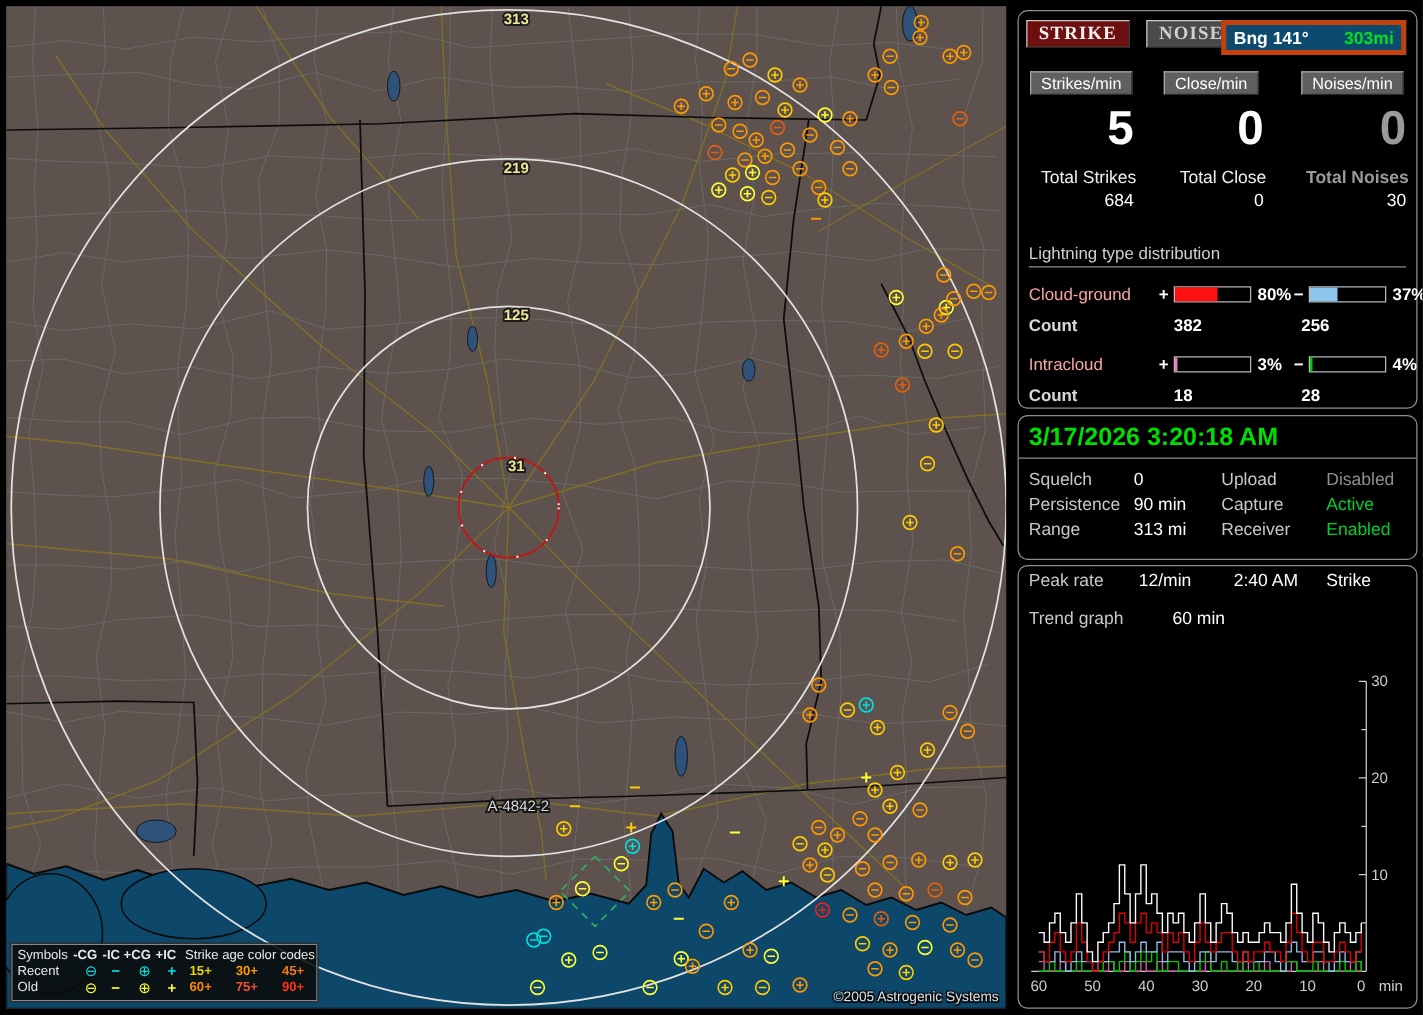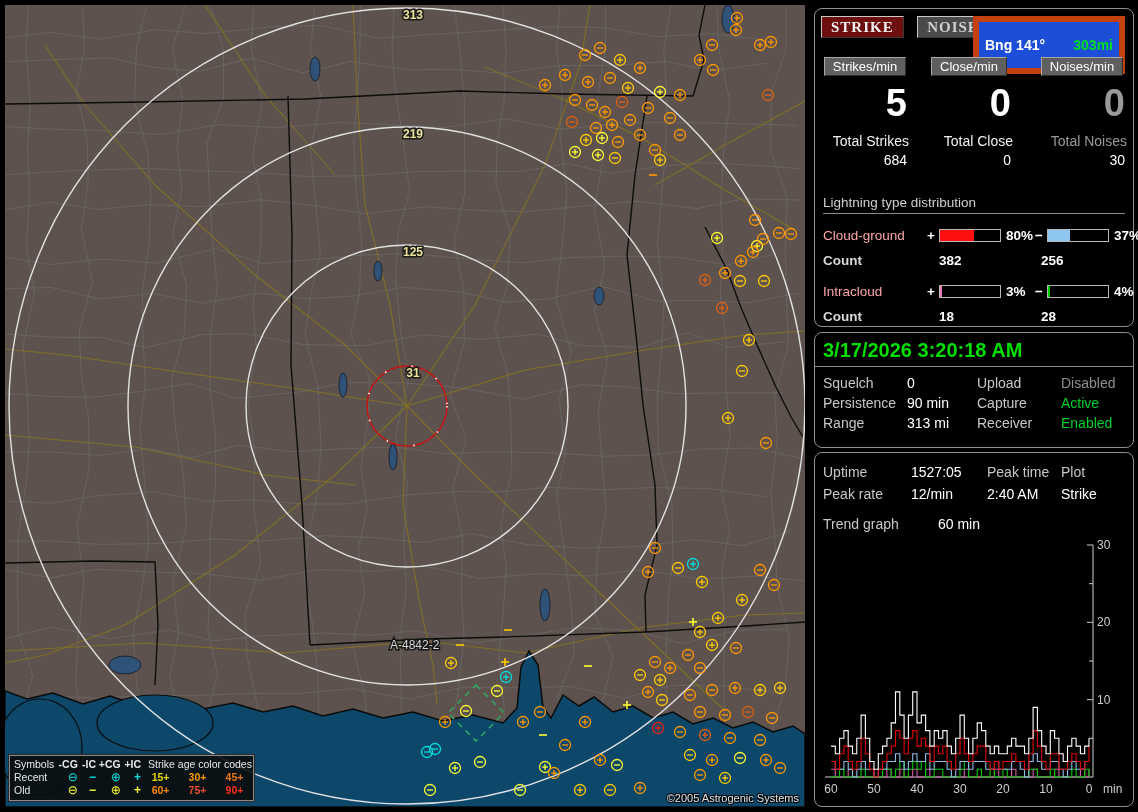--- a/index.html
+++ b/index.html
@@ -21,29 +21,29 @@
   #box1{top:8px;height:317px;}
   #box2{top:332px;height:114px;}
   #box3{top:452px;height:353px;}
   .btn3d{display:inline-block;background:#5f5f5f;border:1px solid #a8a8a8;border-bottom-color:#2e2e2e;
     border-right-color:#2e2e2e;color:#fff;font-size:13px;padding:1px 8px;}
   .togglebtn{font-family:"Liberation Serif",serif;font-weight:bold;font-size:15px;letter-spacing:1px;
     padding:0 9px;height:20px;line-height:20px;display:inline-block;border:1px solid #c8c8c8;
     border-bottom-color:#3a3a3a;border-right-color:#3a3a3a;}
   #strikeBtn{background:#6e0f0f;color:#f2f2f2;}
   #noiseBtn{background:#4a4a4a;color:#cfcfcf;margin-left:9px;}
-  #bngBox{position:absolute;right:8px;top:7px;width:128px;height:20px;background:#1d4ed8;border:6px solid #c2410c;
-    font-weight:bold;font-size:14px;line-height:20px;padding:13px 6px;display:flex;justify-content:space-between;}
+  #bngBox{position:absolute;right:8px;top:7px;width:128px;height:20px;background:#0c4a6e;border:4px solid #c2410c;
+    font-weight:bold;font-size:14px;line-height:20px;padding:0 6px;display:flex;justify-content:space-between;}
   #bngBox .b{color:#fff;} #bngBox .d{color:#00dd22;}
   .ccol{position:absolute;top:48px;height:120px;}
   .ccol .hd{text-align:center;}
   .ccol .big{position:absolute;top:24px;right:2px;font-size:38px;font-weight:bold;color:#fff;line-height:44px;}
   .ccol .tlabel{position:absolute;top:76px;right:0;font-size:14px;color:#f0f0f0;white-space:nowrap;}
   .ccol .tval{position:absolute;top:95px;right:2px;font-size:14px;color:#fff;}
-  .dimtxt{color:#9a9a9a !important;}
+  .dimtxt{color:#9a9a9a !important;font-weight:bold;}
   #dist{position:absolute;left:8px;right:8px;top:186px;font-size:13.5px;color:#e6e6e6;}
   #dist .dhead{border-bottom:1px solid #8a8a8a;padding-bottom:3px;margin-bottom:8px;color:#cfcfcf;}
   .drow{display:grid;grid-template-columns:100px 16px 62px 30px 16px 62px 1fr;align-items:center;height:26px;}
   .crow{display:grid;grid-template-columns:116px 102px 1fr;height:24px;align-items:center;margin-bottom:6px;}
   .dlabel{font-weight:normal;color:#fca5a5;}
   .sign{font-weight:bold;color:#fff;text-align:center;}
   .pct{font-weight:bold;color:#fff;padding-left:5px;}
   .bar{height:11px;border:1px solid #b8b8b8;background:#000;}
   .bar .fill{height:100%;}
   .cnt{font-weight:bold;color:#fff;}
@@ -835,26 +835,20 @@
       </div>
       <div class="srow">
         <span class="lbl">Range</span>
         <span class="val">313 mi</span>
         <span class="lbl">Receiver</span>
         <span class="green">Enabled</span>
       </div>
     </div>
 
     <div class="pbox" id="box3">
-      <div class="srow g4" style="margin-top:8px;">
-        <span class="lbl">Uptime</span>
-        <span class="val">1527:05</span>
-        <span class="lbl">Peak time</span>
-        <span class="lbl">Plot</span>
-      </div>
       <div class="srow g4">
         <span class="lbl">Peak rate</span>
         <span class="val">12/min</span>
         <span class="val">2:40 AM</span>
         <span class="val">Strike</span>
       </div>
       <div class="srow g4" style="margin-top:8px;gap:27px;">
         <span class="lbl">Trend graph</span>
         <span class="val">60 min</span>
         <span></span>

